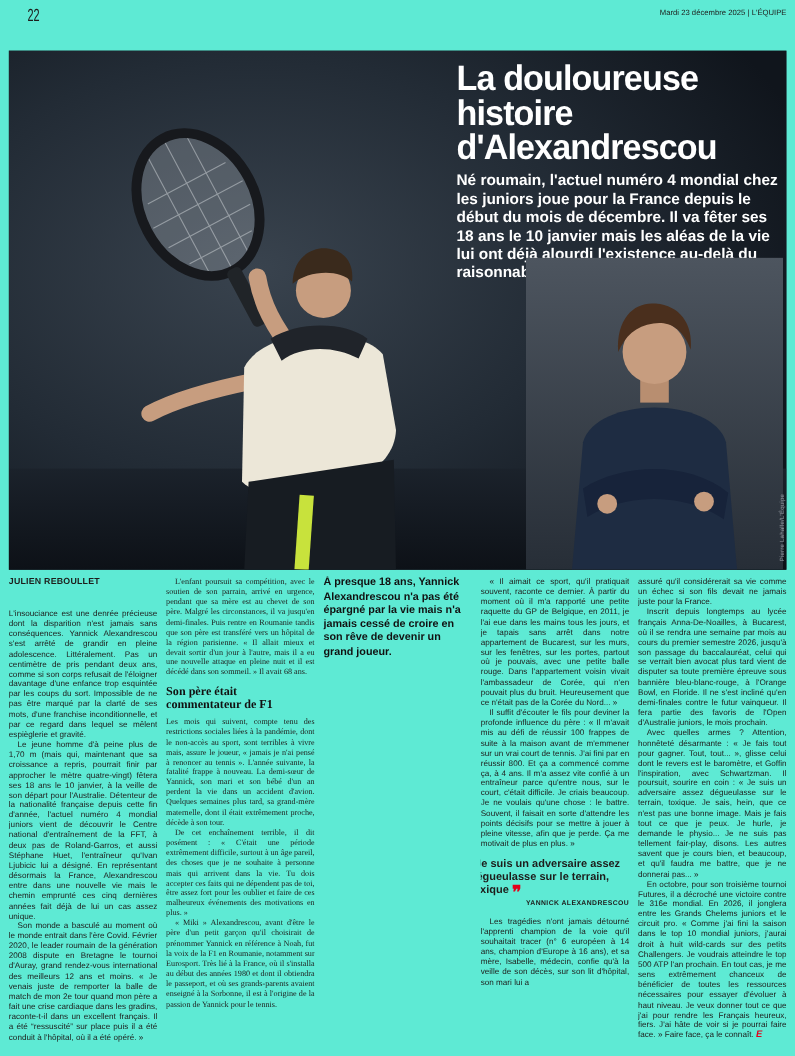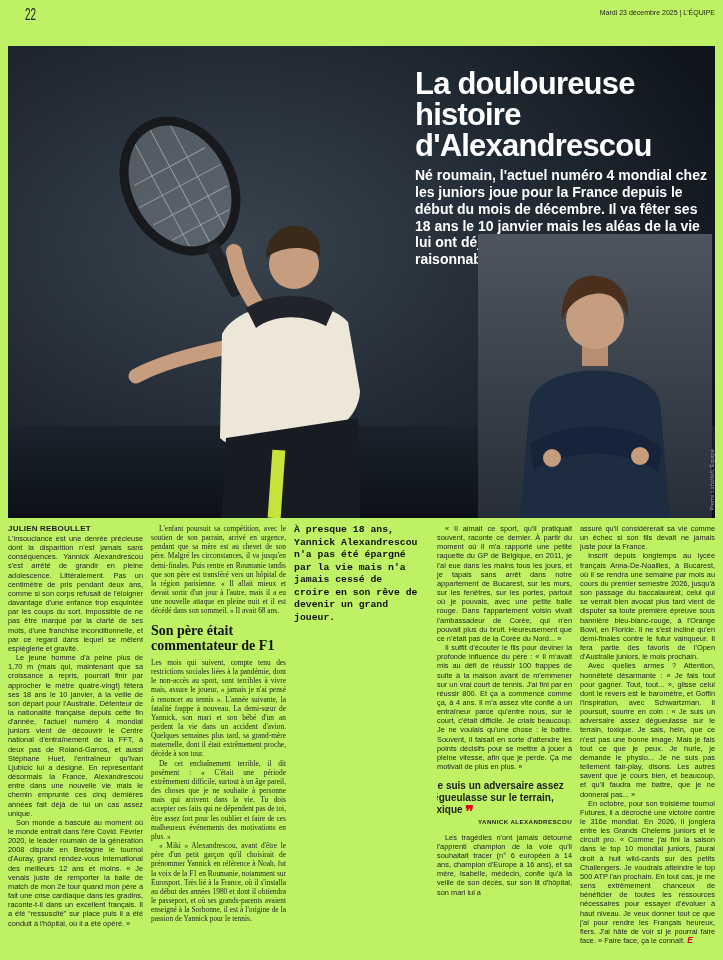--- a/index.html
+++ b/index.html
@@ -1,46 +1,46 @@
 <!DOCTYPE html>
 <html lang="fr"><head>
 <meta charset="utf-8">
 <style>
   html,body{margin:0;padding:0;background:#e8e8e8;}
   *{box-sizing:border-box;}
-  #page{position:relative;width:723px;height:960px;background:#bef264;margin:0 auto;
+  #page{position:relative;width:723px;height:960px;background:#5eead4;margin:0 auto;
         font-family:"Liberation Sans",sans-serif;color:#1d1d1b;overflow:hidden;}
 
   
   .pagenum{position:absolute;left:25px;top:6px;font-size:16px;font-weight:400;
            transform:scaleX(.62);transform-origin:left top;color:#1d1d1b;}
   .dateline{position:absolute;right:8px;top:9px;font-size:7px;color:#1d1d1b;}
   .section-wrap{position:absolute;left:0;right:0;top:16px;text-align:center;}
   .section{display:inline-block;font-size:21px;font-style:italic;font-weight:800;
            color:#e2001a;letter-spacing:-.5px;border-bottom:2.5px solid #e2001a;
            padding:0 3px 1px 3px;transform:scaleY(1.05);}
 
   
   .hero{position:absolute;left:8px;top:46px;width:707px;height:472px;background:#141a22;overflow:hidden;}
   .hero svg{position:absolute;left:0;top:0;}
-  .headline-block{position:absolute;left:407px;top:22px;width:292px;}
+  .headline-block{position:absolute;left:407px;top:10px;width:292px;}
   .headline{font-size:31px;line-height:.96;font-weight:800;color:#fff;
             letter-spacing:-.8px;margin:0;transform:scaleY(1.04);transform-origin:left top;}
   .standfirst{margin-top:10px;font-size:14px;line-height:1.2;font-weight:700;color:#fff;}
   .credit{position:absolute;right:0;bottom:8px;writing-mode:vertical-rl;transform:rotate(180deg);
           font-size:5.5px;color:#9aa0a8;letter-spacing:.2px;}
   .inset{position:absolute;left:470px;top:188px;width:234px;height:284px;overflow:hidden;}
 
   
   .col{position:absolute;top:524px;height:432px;width:135px;overflow:hidden;}
-  .c1{left:8px;} .c2{left:151px;font-family:Liberation Serif, serif;} .c3{left:294px;font-family:Liberation Mono, monospace;} .c4{left:437px;} .c5{left:580px;}
-  .byline{font-size:8px;font-weight:800;letter-spacing:.2px;margin:0 0 1px 0;color:#1d1d1b;}
+  .c1{left:8px;} .c2{left:151px;font-family:Liberation Serif, serif;} .c3{left:294px;} .c4{left:437px;} .c5{left:580px;}
+  .byline{font-size:8px;font-weight:800;letter-spacing:.2px;margin:0 0 20px 0;color:#1d1d1b;}
   .para{font-size:7.4px;line-height:9.15px;text-align:justify;margin:0;text-indent:8px;}
   .para.flush{text-indent:0;}
-  .subhead{font-size:14px;font-weight:800;line-height:1.12;margin:7px 0 4px 0;color:#111;}
+  .subhead{font-size:11px;font-weight:800;line-height:1.12;margin:7px 0 4px 0;color:#111;}
   .intro{font-size:9.8px;font-weight:800;line-height:1.28;color:#111;width:126px;}
   .pullquote{margin:9px 0 8px -20px;border-left:3px solid #e2001a;padding-left:7px;}
   .pq-text{font-size:10px;font-weight:800;line-height:1.18;color:#1d1d1b;}
   .qmark{color:#e2001a;font-size:16px;font-weight:800;line-height:0;vertical-align:-4px;
          letter-spacing:-2px;font-family:"DejaVu Serif",serif;}
   .pq-attr{text-align:right;font-size:6.2px;font-weight:700;letter-spacing:.4px;margin-top:2px;}
   .endmark{color:#e2001a;font-weight:800;font-style:italic;font-size:8.5px;}
 </style>
 </head>
 <body>

